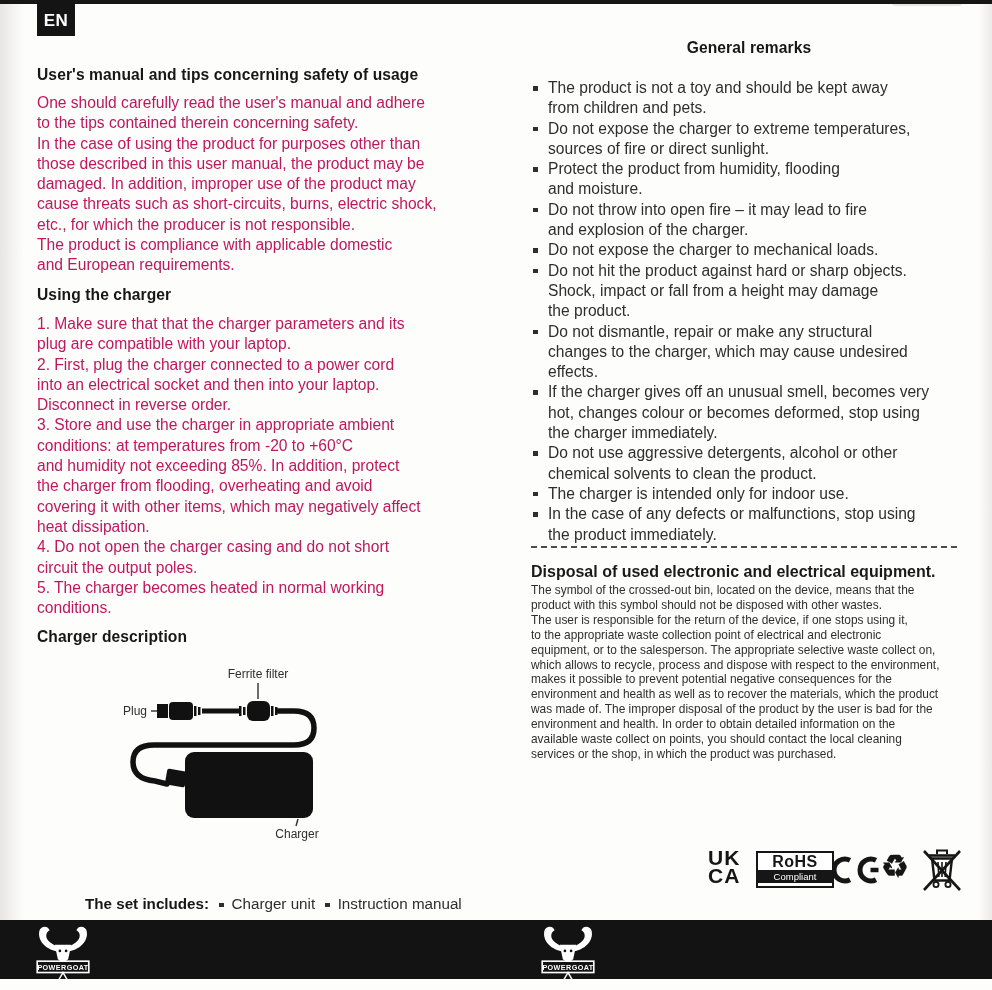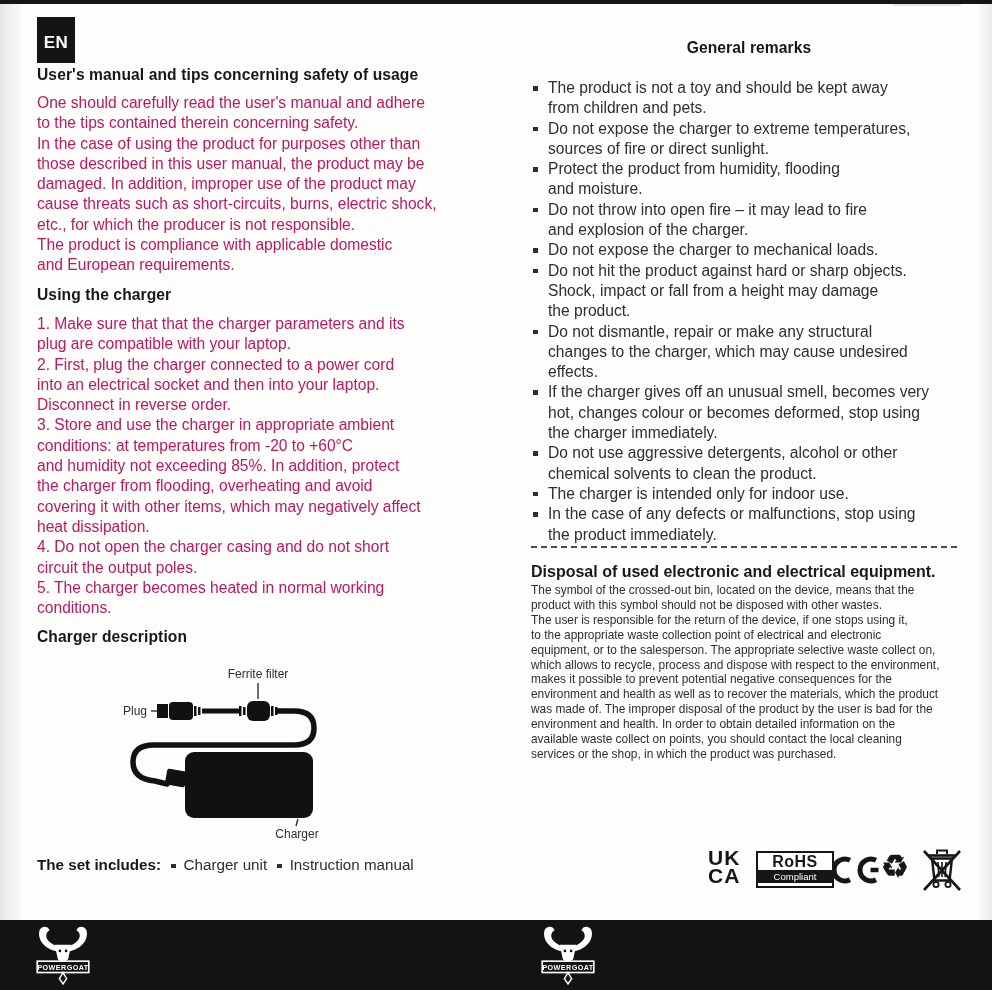--- a/index.html
+++ b/index.html
@@ -16,21 +16,21 @@
   
   .edge-left { left:0; top:0; width:24px; height:920px;
     background:linear-gradient(to right, #e7e6e4, rgba(250,250,249,0)); }
   .edge-right { right:0; top:0; width:14px; height:920px;
     background:linear-gradient(to left, #eceb e9, rgba(250,250,249,0));
     background:linear-gradient(to left, #ecebe9, rgba(250,250,249,0)); }
   .corner-smudge { right:30px; top:0; width:70px; height:6px; background:#d9d8d6; opacity:.6; border-radius:3px; }
 
   .top-strip { left:0; top:0; width:992px; height:4px; background:#161616; }
 
-  .en-badge { left:37px; top:17px; width:38px; height:46px; background:#141414;
+  .en-badge { left:37px; top:0; width:38px; height:36px; background:#141414;
     display:flex; align-items:center; justify-content:center; }
   .en-badge span { color:#fff; font-weight:700; font-size:17px; letter-spacing:.5px; margin-top:6px; }
 
   .h { font-weight:700; font-size:15.6px; color:#171717; letter-spacing:.1px; }
   .bodytext { font-size:15.6px; line-height:20.3px; color:#be185d; white-space:pre-line; }
 
   .col-left-x { left:37px; width:445px; }
   .col-right-x { left:531px; width:436px; }
 
   ul.remarks { list-style:none; }
@@ -57,21 +57,21 @@
   .ukca { position:absolute; left:3px; top:5px; font-weight:700; font-size:21px; line-height:18px;
     color:#161616; letter-spacing:1px; }
   .rohs { position:absolute; left:51px; top:7px; width:78px; height:37px; border:2.5px solid #161616;
     background:#fff; text-align:center; }
   .rohs-top { font-weight:700; font-size:16px; line-height:17px; color:#161616; letter-spacing:.5px; }
   .rohs-bottom { background:#161616; color:#fff; font-size:9.5px; line-height:13px; font-weight:400; }
   .ce { position:absolute; left:127px; top:10px; }
   .recycle { position:absolute; left:176px; top:3px; font-size:31px; line-height:40px; color:#161616; font-weight:700; }
   .weee { position:absolute; left:217px; top:4px; }
 
-  .bottom-bar { left:0; top:920px; width:992px; height:70px; background:#131313; }
+  .bottom-bar { left:0; top:920px; width:992px; height:59px; background:#131313; }
   .goat { position:absolute; top:4px; }
   .goat-1 { left:30px; }
   .goat-2 { left:535px; }
 
   svg text { font-family:"Liberation Sans", sans-serif; }
   .diagram-label { font-size:12px; fill:#2e2e2e; }
 </style>
 </head>
 <body>
 
@@ -135,21 +135,21 @@
     <rect x="185" y="41" width="2.5" height="8" fill="#111"></rect>
     <path d="M188 45 H204 q 20 0 20 17 q 0 17 -20 17 H 64 q -21 0 -21 17 q 0 17 22 19 l 12 3" stroke="#111" stroke-width="5.5" fill="none" stroke-linecap="round"></path>
     <rect x="76" y="104" width="20" height="16" rx="2" fill="#111" transform="rotate(10 86 112)"></rect>
   </g>
 
   <rect x="95" y="86" width="128" height="66" rx="9" fill="#111"></rect>
   <line x1="208" y1="153" x2="206" y2="160" stroke="#2e2e2e" stroke-width="1.4"></line>
   <text class="diagram-label" x="207" y="172" text-anchor="middle">Charger</text>
 </svg>
 
-<div class="abs set-line col-left-x" style="top:856px;">
+<div class="abs set-line col-left-x" style="top:895px;margin-left:48px;">
   <span class="lbl">The set includes:</span><span class="sq"></span><span>Charger unit</span><span class="sq"></span><span>Instruction manual</span>
 </div>
 
 <h2 class="abs h col-right-x" style="top:39px;text-align:center;">General remarks</h2>
 
 <ul class="abs remarks col-right-x" style="top:78px;">
   <li>The product is not a toy and should be kept away
 from children and pets.</li>
   <li>Do not expose the charger to extreme temperatures,
 sources of fire or direct sunlight.</li>

